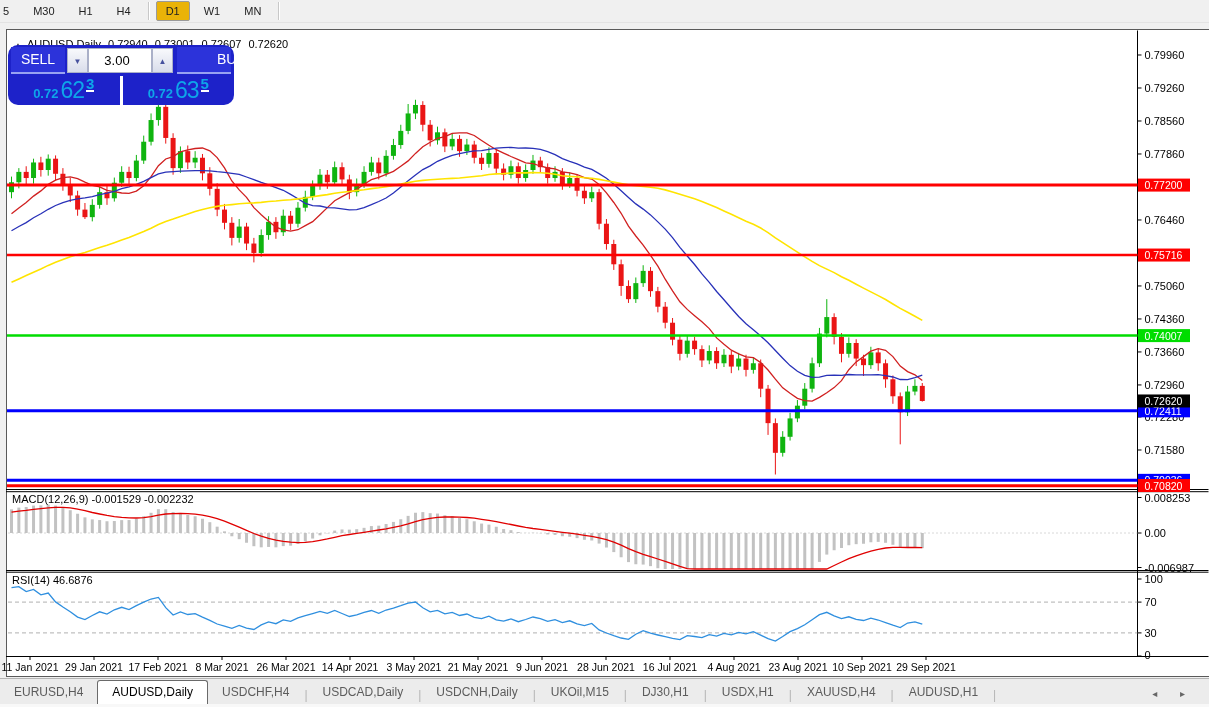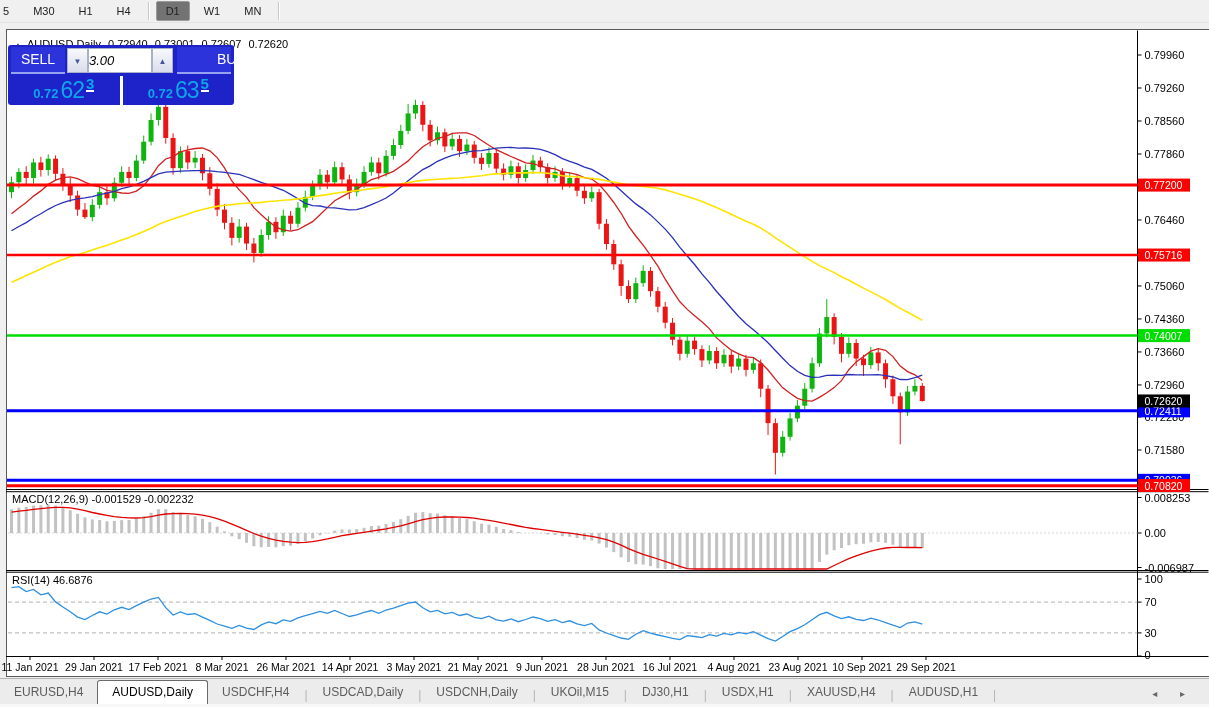--- a/index.html
+++ b/index.html
@@ -6,51 +6,51 @@
   html,body { width:1209px; height:707px; overflow:hidden; background:#f0f0f0;
               font-family:"Liberation Sans", sans-serif; }
 
   
   .toolbar { position:absolute; left:0; top:0; width:1209px; height:23px;
              background:#f0f0f0; border-bottom:1px solid #e3e3e3;
              display:flex; align-items:center; z-index:5; }
   .tfbtn { height:20px; line-height:18px; padding:0 9px; margin:0 2px;
            font-size:11px; color:#222; border:1px solid transparent; cursor:default; }
   .tfbtn:first-child { margin-left:-7px; }
-  .tfbtn.active { background:#737373; border:1px solid #9a9a9a; border-radius:2px; }
+  .tfbtn.active { background:#eab308; border:1px solid #9a9a9a; border-radius:2px; }
   .tfsep { width:1px; height:18px; background:#c8c8c8; margin:0 5px;
            box-shadow:1px 0 0 #ffffff; }
 
   
   .window-bg { position:absolute; left:6px; top:29px; width:1203px; height:648px;
                background:#ffffff; border:1px solid #5a5a5a; border-right:none; z-index:1; }
   svg#chart-svg { position:absolute; left:0; top:0; width:1209px; height:707px; z-index:2; }
 
   .chart-header { position:absolute; left:14px; top:38px; z-index:4;
                   font-size:11px; color:#000; white-space:nowrap; }
   .chart-header .tri { font-size:8px; margin-right:5px; }
   .chart-header span { margin-right:4px; }
 
   
   .trade-panel { position:absolute; left:8px; top:45px; width:226px; height:60px;
-                 background:#1d22c9; z-index:4; border-radius:3px; }
+                 background:#1d22c9; z-index:4; border-radius:10px; }
   .tp-row1 { position:absolute; left:0; top:0; width:226px; height:31px; }
   .btn-sell,.btn-buy { position:absolute; top:2px; height:27px; background:#2c33da;
         color:#fff; font-size:14px; text-align:center; line-height:24px;
         border-bottom:2px solid #98a2f2; cursor:pointer; }
   .btn-sell { left:3px;  width:54px; }
   .btn-buy  { left:169px; width:54px;padding-left:40px; }
   .spin-btn { position:absolute; top:3px; width:21px; height:25px;
         background:linear-gradient(#f8f9fc,#d9ddeb); border:1px solid #aab0c8;
         color:#46519e; font-size:8px; text-align:center; line-height:25px; cursor:pointer; }
   .spin-down { left:59px; }
   .spin-up   { left:144px; }
   .vol-field { position:absolute; left:80px; top:3px; width:64px; height:25px;
         background:#fff; border:1px solid #aab0c8; font-size:13px; color:#000;
-        text-align:left; padding:4px 6px 0 0;font-style:italic; }
+        text-align:center; padding:4px 6px 0 0; }
   .tp-prices { position:absolute; left:0; top:31px; width:226px; height:29px; display:flex; }
   .price-half { flex:1; display:flex; align-items:flex-end; justify-content:center;
         padding-bottom:1px; color:#0ea5e9; cursor:pointer; }
   .price-half.left { border-right:3px solid #ffffff; }
   .p-small { font-size:13px; font-weight:bold; margin:0 2px 3px 0; }
   .p-big   { font-size:23px; font-weight:400; line-height:27px; letter-spacing:-1px; }
   .p-sup   { font-size:15px; font-weight:bold; margin:0 0 12px 2px;
              border-bottom:2px solid #fff; line-height:13px; }
 
   

